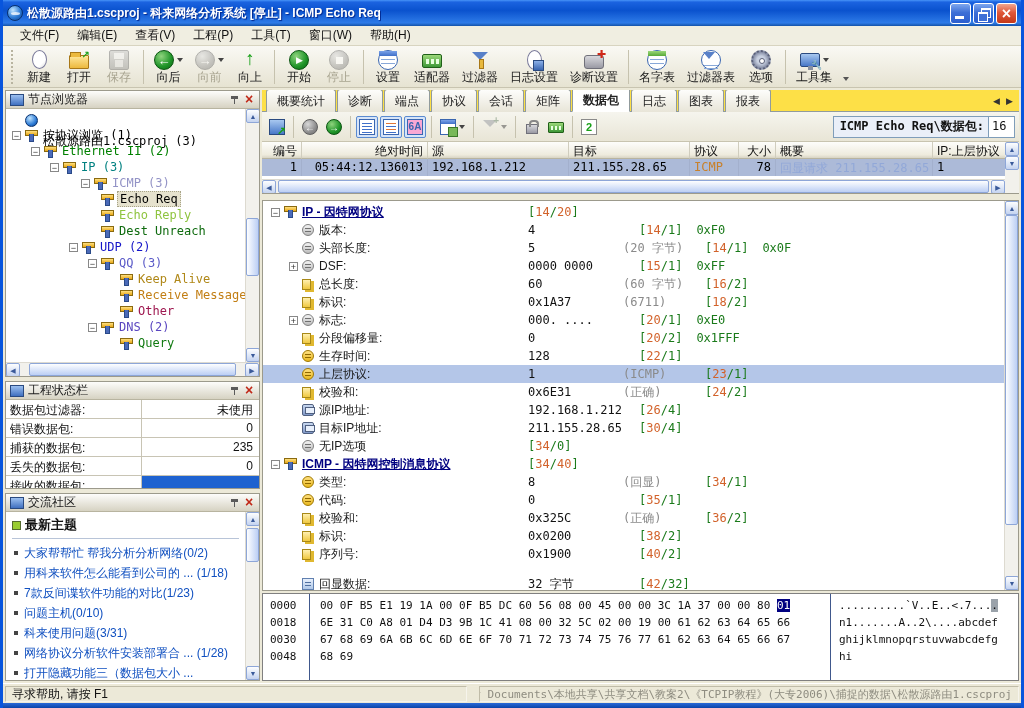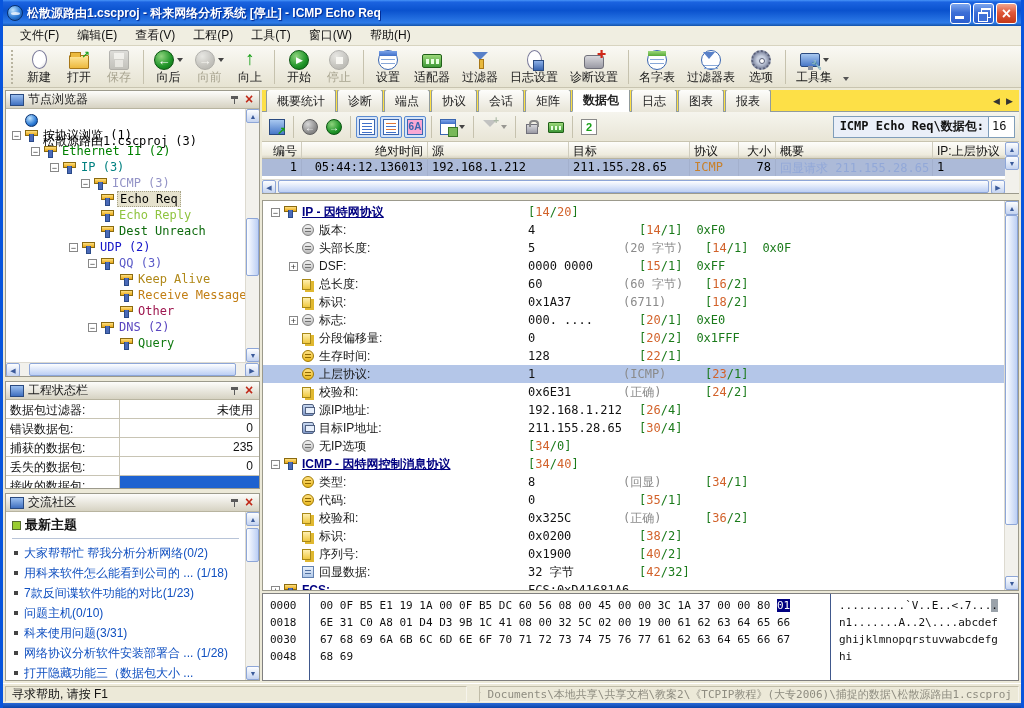--- a/index.html
+++ b/index.html
@@ -121,21 +121,21 @@
   .sbtn { width:14px; height:14px; flex:none; background:linear-gradient(#FDFEFF,#C4D3F0); border:1px solid #8DA6D8; border-radius:2px; position:relative;}
   .sbtn::before{ position:absolute; inset:0; text-align:center; font-size:7px; line-height:13px; color:#3A5A9A;}
   .arr-up::before{content:"▲";} .arr-dn::before{content:"▼";} .arr-lf::before{content:"◀";} .arr-rt::before{content:"▶";}
   .sthumb { background:linear-gradient(90deg,#FDFEFF,#BCCFF4); border:1px solid #8DA6D8; border-radius:2px; position:relative;}
   .sbh .sthumb { background:linear-gradient(#FDFEFF,#BCCFF4); }
   .strack { flex:1; position:relative; }
 
   
   .ps-body { flex:1; overflow:hidden; }
   .ps-row { height:19px; display:flex; border-bottom:1px solid #C8C4B4; }
-  .ps-label { width:114px; flex:none; padding:2px 4px; border-right:1px solid #C8C4B4; color:#111; white-space:nowrap; overflow:hidden;}
+  .ps-label { width:136px; flex:none; padding:2px 4px; border-right:1px solid #C8C4B4; color:#111; white-space:nowrap; overflow:hidden;}
   .ps-value { flex:1; padding:2px 6px; text-align:right; color:#111; }
   .ps-row.partial .ps-value { background:#1E62D0; }
 
   
   .cm-body { flex:1; display:flex; overflow:hidden; }
   .cm-list { flex:1; overflow:hidden; padding:4px 2px 0 6px; }
   .cm-header { display:flex; align-items:center; gap:4px; font-weight:bold; font-size:13px; color:#111; margin-bottom:4px;}
   .cm-header::before{content:""; width:7px; height:7px; background:#9ACD32; border:1px solid #556B2F;}
   .cm-hr { height:1px; background:#B8C4D8; margin:2px 4px 6px 0;}
   .cm-topic { color:#1050C0; line-height:17px; margin-bottom:3px; padding-left:12px; position:relative; }
@@ -834,21 +834,21 @@
             </div>
             <div class="d-row" style="padding-left: 26px;">
               <span class="exp-spacer"></span>
               <span class="dico dico-pages"></span>
               <span class="d-label">序列号:</span>
               <span class="d-right">
                 <span class="d-val">0x1900</span>
                 <span class="no-extra"><span class="bk">[</span><span class="bk-off">40</span><span class="bk">/</span><span class="bk-len">2</span><span class="bk">]</span></span>
               </span>
             </div>
-            <div class="d-row" style="padding-left: 26px;">
+            <div class="d-row" style="padding-left: 26px; margin-top: 12px;">
               <span class="exp-spacer"></span>
               <span class="dico dico-data"></span>
               <span class="d-label">回显数据:</span>
               <span class="d-right">
                 <span class="d-val">32 字节</span>
                 <span class="no-extra"><span class="bk">[</span><span class="bk-off">42</span><span class="bk">/</span><span class="bk-len">32</span><span class="bk">]</span></span>
               </span>
             </div>
             <div class="d-row hdr" style="padding-left: 8px;">
               <span class="exp exp-plus"></span>

